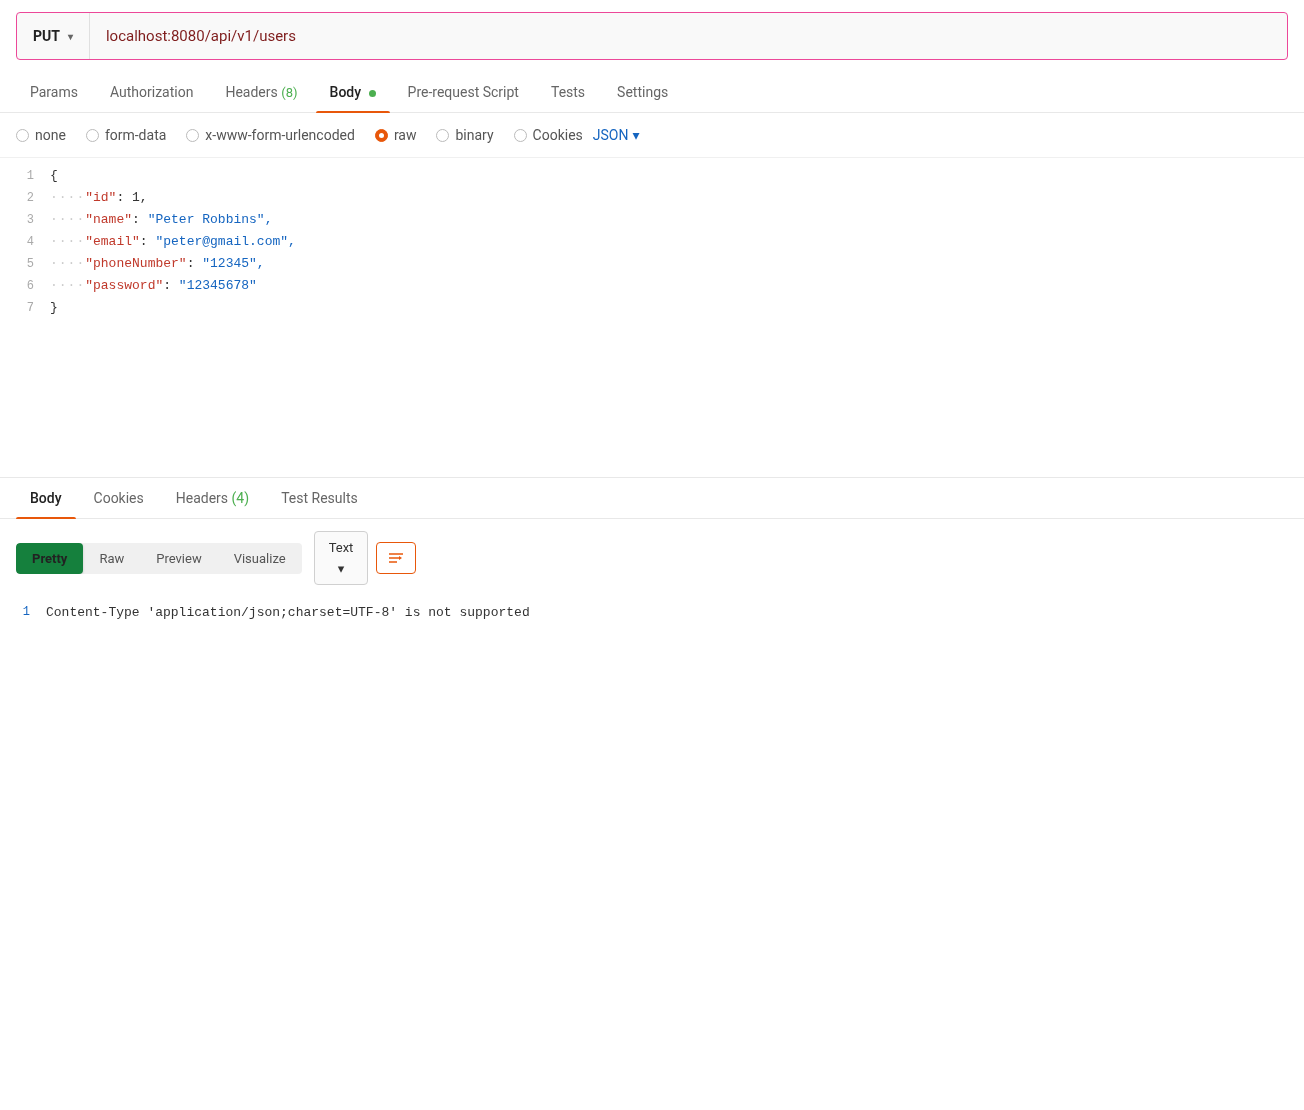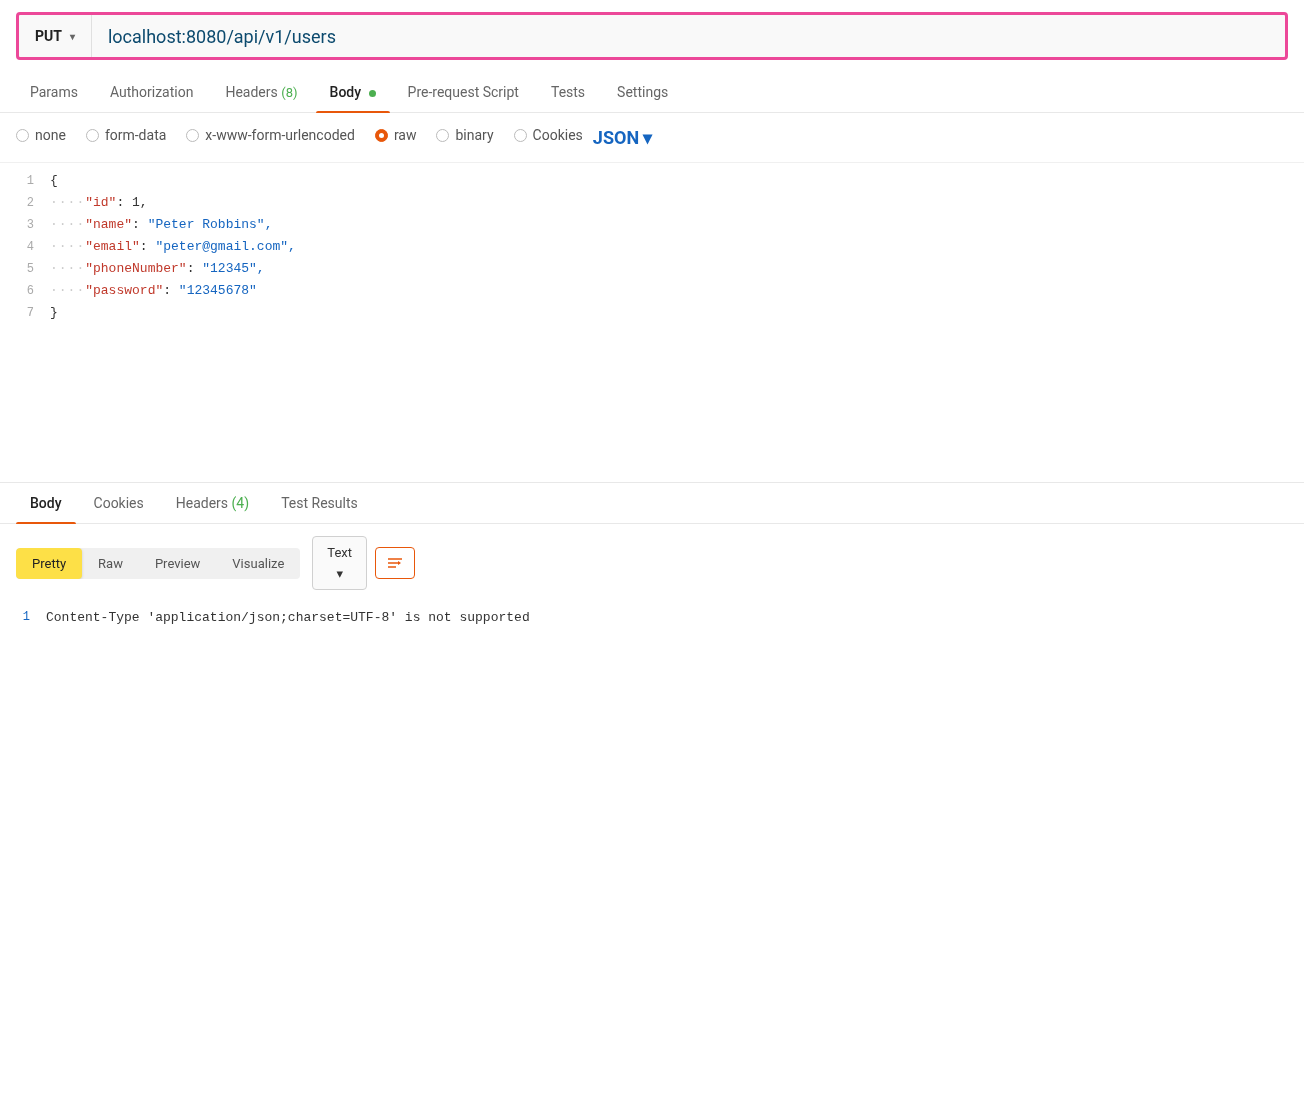--- a/index.html
+++ b/index.html
@@ -7,21 +7,21 @@
       font-family: -apple-system, BlinkMacSystemFont, 'Segoe UI', Roboto, sans-serif;
       background: #fff;
       color: #333;
       font-size: 14px;
     }
 
     
     .url-bar {
       display: flex;
       align-items: center;
-      border: 3px solid #ec4899;
+      border: 1px solid #ec4899;
       border-radius: 4px;
       margin: 12px 16px;
       background: #f9f9f9;
       height: 48px;
     }
     .method-selector {
       display: flex;
       align-items: center;
       padding: 0 16px;
       border-right: 1px solid #e0e0e0;
@@ -32,22 +32,22 @@
       gap: 8px;
       height: 100%;
     }
     .chevron-down {
       font-size: 10px;
       color: #666;
     }
     .url-input {
       flex: 1;
       padding: 0 16px;
-      font-size: 18px;
-      color: #0c4a6e;
+      font-size: 15px;
+      color: #7f1d1d;
       background: transparent;
       border: none;
       outline: none;
       font-family: inherit;
     }
 
     
     .tabs {
       display: flex;
       align-items: flex-start;
@@ -126,23 +126,23 @@
       width: 5px;
       height: 5px;
       border-radius: 50%;
       background: #fff;
     }
     .json-dropdown {
       display: flex;
       align-items: center;
       gap: 4px;
       color: #1565c0;
-      font-weight: 700;
-      cursor: pointer;
-      font-size: 18px;
+      font-weight: 400;
+      cursor: pointer;
+      font-size: 14px;
       margin-left: -10px;
     }
 
     
     .code-editor {
       padding: 8px 0;
       border-bottom: 1px solid #e8e8e8;
       min-height: 320px;
       font-family: 'Consolas', 'Monaco', 'Courier New', monospace;
       font-size: 13px;
@@ -226,23 +226,23 @@
     .view-btn {
       padding: 8px 16px;
       cursor: pointer;
       color: #555;
       font-size: 13px;
       border: none;
       background: transparent;
       font-family: inherit;
     }
     .view-btn.active {
-      background: #fde047;
+      background: #15803d;
       color: #222;
-      font-weight: 400;
+      font-weight: 700;
       box-shadow: 0 1px 3px rgba(0,0,0,0.15);
       border-radius: 4px;
       text-align: center;
     }
     .text-dropdown {
       display: flex;
       align-items: center;
       gap: 6px;
       padding: 8px 14px;
       border: 1px solid #d0d0d0;

